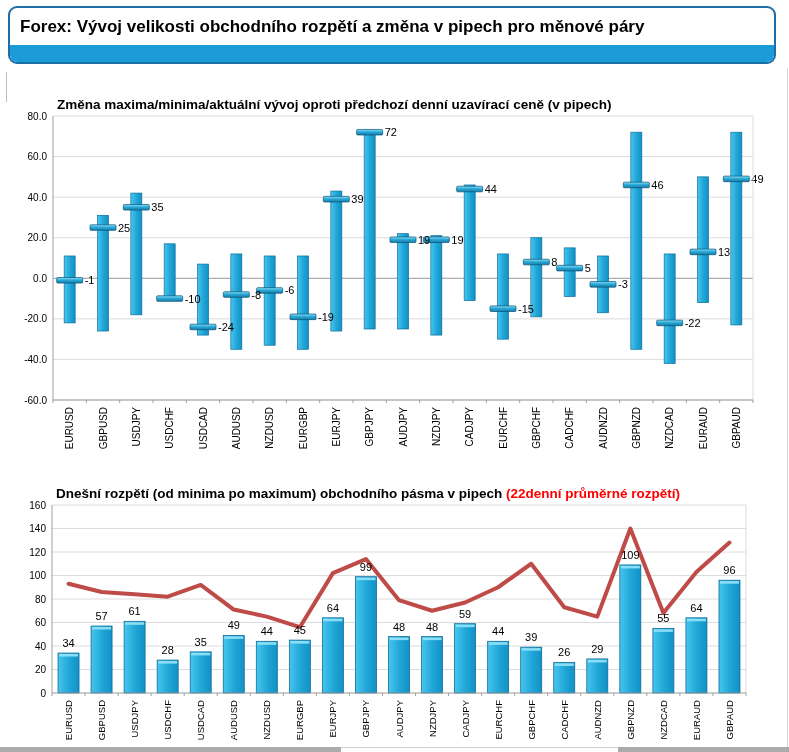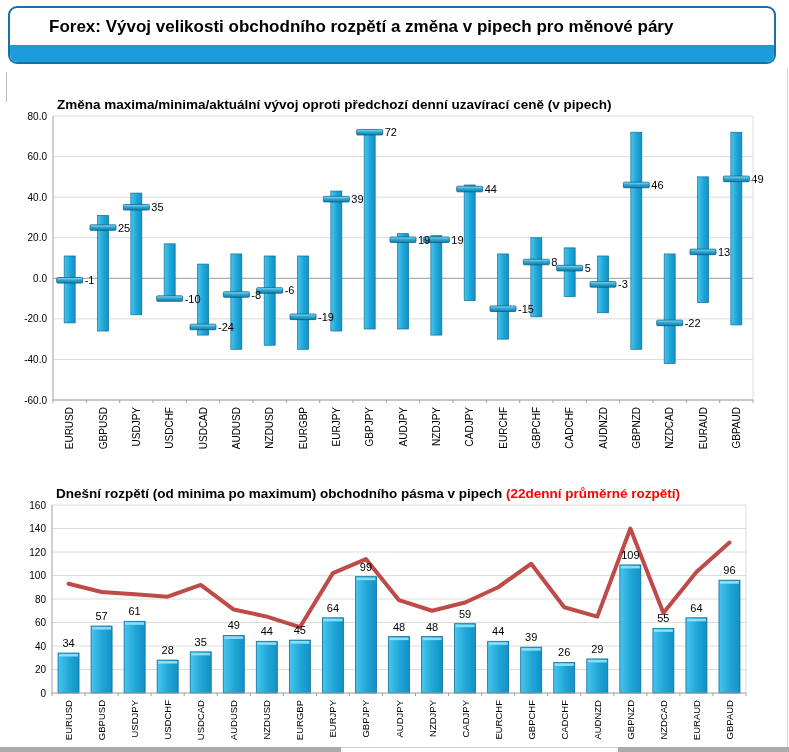--- a/index.html
+++ b/index.html
@@ -1,21 +1,21 @@
 <!DOCTYPE html>
 <html><head>
 <meta charset="utf-8">
 <style>
   html,body{margin:0;padding:0;background:#ffffff;}
   body{width:789px;height:752px;position:relative;overflow:hidden;
        font-family:"Liberation Sans",sans-serif;color:#000;}
   .header-box{position:absolute;left:8px;top:6px;width:768px;height:58px;
        border:2px solid #1b6ea6;border-radius:9px;background:#fff;box-sizing:border-box;}
   .header-title{position:absolute;left:10px;top:9px;font-size:17px;font-weight:bold;
-       letter-spacing:0px;white-space:nowrap;margin-left:29px;}
+       letter-spacing:0px;white-space:nowrap;}
   .header-bar{position:absolute;left:0px;bottom:0px;width:100%;height:17px;
        background:#1b9cd8;border-radius:0 0 7px 7px;}
   .left-notch{position:absolute;left:6px;top:72px;width:1px;height:30px;background:#bdbdbd;}
   .right-edge{position:absolute;left:787px;top:68px;width:1px;height:684px;background:#d6d6d6;}
   .chart{position:absolute;left:0;}
   #chart1{top:88px;}
   #chart2{top:478px;}
   .footer-strip-l{position:absolute;left:0;top:747px;width:341px;height:5px;background:#ababab;}
   .footer-strip-m{position:absolute;left:341px;top:747px;width:277px;height:5px;background:#fdfdfd;border-top:1px solid #cfcfcf;box-sizing:border-box;}
   .footer-strip-r{position:absolute;left:618px;top:747px;width:171px;height:5px;background:#ababab;}

